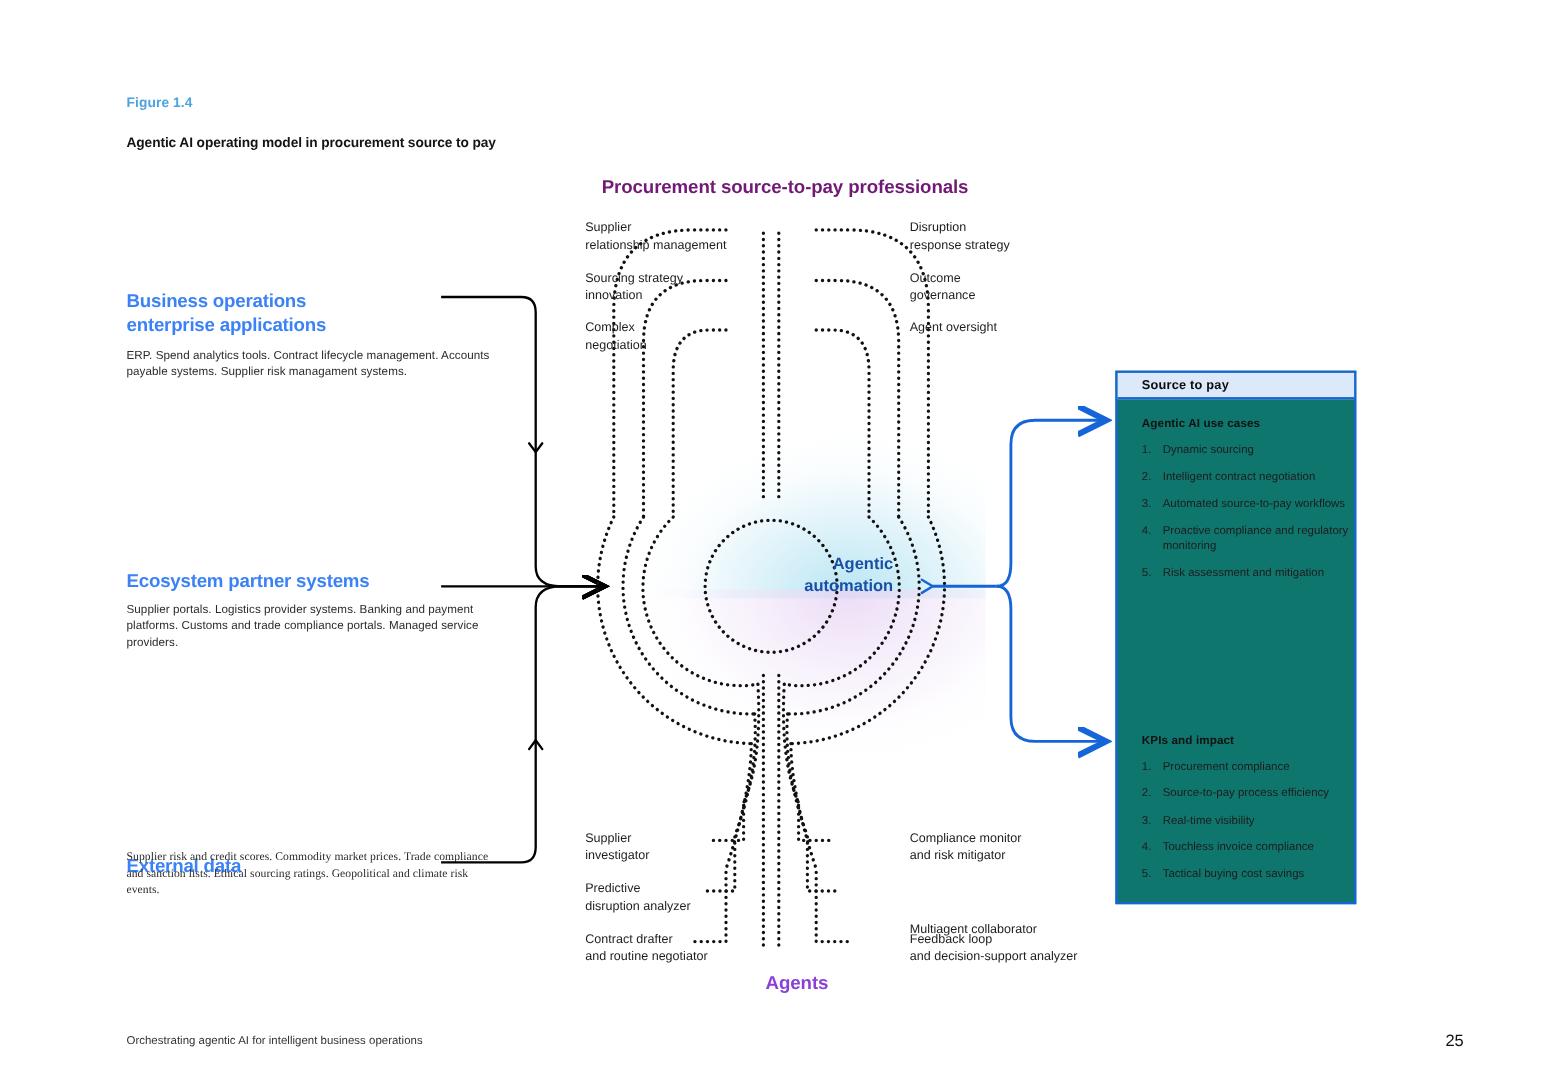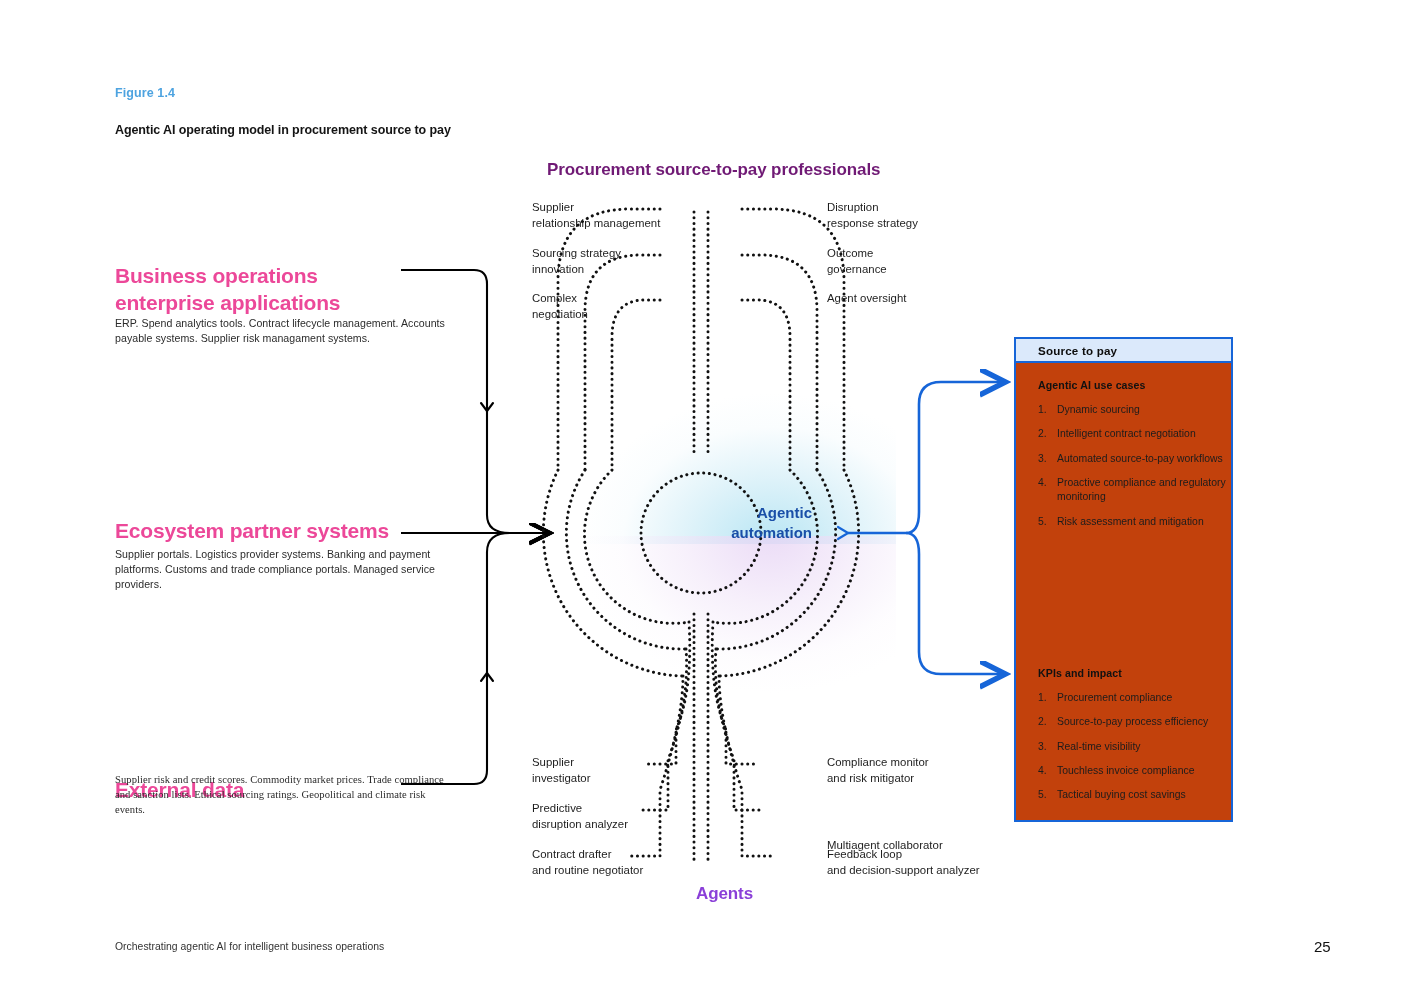--- a/index.html
+++ b/index.html
@@ -20,21 +20,21 @@
     background:radial-gradient(ellipse 230px 180px at 72% 100%, rgba(180,228,243,.95) 0%, rgba(203,235,246,.6) 38%, rgba(232,246,251,.22) 65%, rgba(255,255,255,0) 84%);
     pointer-events:none;
   }
   #glow-bottom{
     left:452px;top:536px;width:420px;height:200px;
     background:radial-gradient(ellipse 230px 185px at 72% 0%, rgba(232,214,245,.85) 0%, rgba(240,228,248,.55) 38%, rgba(248,242,252,.2) 66%, rgba(255,255,255,0) 85%);
     pointer-events:none;
   }
 
   
-  .src-head{font-size:21px;font-weight:bold;color:#ec4899;line-height:1.28;letter-spacing:-.2px;}
+  .src-head{font-size:17px;font-weight:bold;color:#3b82f6;line-height:1.28;letter-spacing:-.2px;}
   .src-body{font-size:10.6px;color:#2b2b2b;line-height:1.42;width:330px;letter-spacing:.05px;}
   #src1-head{left:91px;top:263px;}
   #src1-body{left:91px;top:316px;}
   #src2-head{left:91px;top:518px;}
   #src2-body{left:91px;top:547px;}
   #src3-head{left:91px;top:777px;}
   #src3-body{left:91px;top:772px;font-family:Liberation Serif, serif;}
 
   
   #pro-title{left:523px;top:160px;font-size:17px;font-weight:bold;color:#701a75;letter-spacing:-.1px;}
@@ -58,21 +58,21 @@
 
   
   #core-label{
     left:613px;top:503px;width:175px;text-align:right;
     font-size:15px;font-weight:bold;color:#1a4fa8;line-height:1.33;
   }
 
   
   #panel{
     left:1014px;top:337px;width:219px;height:485px;
-    border:2px solid #1665d8;background:#c2410c;box-sizing:border-box;
+    border:2px solid #1665d8;background:#0f766e;box-sizing:border-box;
   }
   #panel-header{
     position:absolute;left:0;top:0;width:100%;height:24px;
     background:#dbe9fb;border-bottom:2px solid #1665d8;box-sizing:border-box;
     display:flex;align-items:center;padding-left:22px;
     font-size:11.6px;font-weight:bold;color:#0d0d0d;letter-spacing:.2px;
   }
   .panel-section{position:absolute;left:22px;width:190px;}
   #sec-usecases{top:40px;}
   #sec-kpis{top:328px;}

